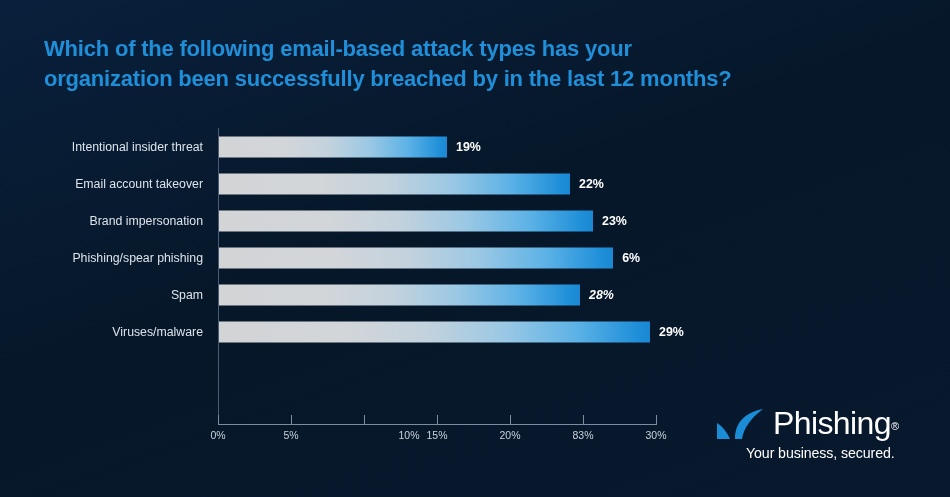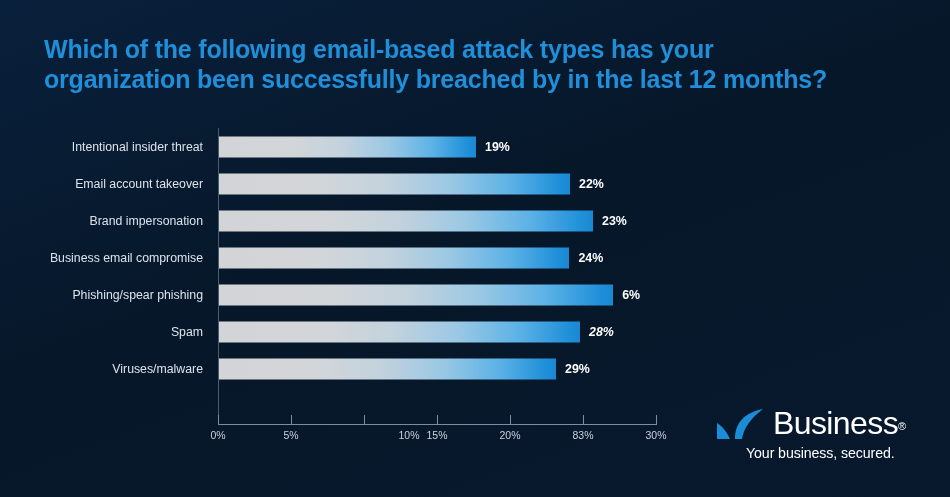--- a/index.html
+++ b/index.html
@@ -24,21 +24,21 @@
 
   
   .title-block {
     position: absolute;
     left: 44px;
     top: 34px;
     width: 890px;
   }
   .title-line {
     color: #1e8fd8;
-    font-size: 25px;
+    font-size: 22px;
     font-weight: bold;
     line-height: 30px;
     letter-spacing: -0.2px;
     white-space: nowrap;
   }
 
   
   .chart {
     position: absolute;
     left: 0;
@@ -174,63 +174,56 @@
 
   <div class="title-block">
     <div class="title-line">Which of the following email-based attack types has your</div>
     <div class="title-line">organization been successfully breached by in the last 12 months?</div>
   </div>
 
   <div class="chart">
     <div class="rows" id="rows">
         <div class="row">
           <div class="cat-label">Intentional insider threat</div>
-          <div class="bar-track" style="width: 257px;">
+          <div class="bar-track" style="width: 228px;">
             <div class="bar"></div>
             <div class="bar-value">19%</div>
           </div>
         </div>
         <div class="row">
           <div class="cat-label">Email account takeover</div>
           <div class="bar-track" style="width: 351px;">
             <div class="bar"></div>
             <div class="bar-value">22%</div>
           </div>
         </div>
         <div class="row">
           <div class="cat-label">Brand impersonation</div>
           <div class="bar-track" style="width: 374px;">
             <div class="bar"></div>
             <div class="bar-value">23%</div>
           </div>
         </div>
         <div class="row">
-          <div class="cat-label">Business email compromise</div>
-          <div class="bar-track" style="width: 350.4px;">
-            <div class="bar"></div>
-            <div class="bar-value">24%</div>
-          </div>
-        </div>
-        <div class="row">
           <div class="cat-label">Phishing/spear phishing</div>
           <div class="bar-track" style="width: 394.2px;">
             <div class="bar"></div>
             <div class="bar-value">6%</div>
           </div>
         </div>
         <div class="row">
           <div class="cat-label">Spam</div>
           <div class="bar-track" style="width: 361px; font-style: italic;">
             <div class="bar"></div>
             <div class="bar-value">28%</div>
           </div>
         </div>
         <div class="row">
           <div class="cat-label">Viruses/malware</div>
-          <div class="bar-track" style="width: 337px;">
+          <div class="bar-track" style="width: 431px;">
             <div class="bar"></div>
             <div class="bar-value">29%</div>
           </div>
         </div>
       </div>
     <div class="axis-vline"></div>
     <div class="axis-hline"></div>
     <div id="ticks">
         <div class="tick" style="left: 218px;"></div>
         <div class="tick-label" style="left: 218px;">0%</div>
@@ -247,17 +240,17 @@
         <div class="tick" style="left: 656px;"></div>
         <div class="tick-label" style="left: 656px;">30%</div>
       </div>
   </div>
 
   <div class="logo">
     <svg class="logo-mark" width="52" height="34" viewBox="0 0 52 34">
       <path d="M1 31 L1 15 C6 18 11 24 14 31 Z" fill="#1b8cd6"></path>
       <path d="M19 31 C19 16 27 5 47 1 C34 11 28 20 26 31 Z" fill="#1b8cd6"></path>
     </svg>
-    <div class="logo-word"><span>Business</span><span class="logo-reg">®</span></div>
+    <div class="logo-word"><span>Phishing</span><span class="logo-reg">®</span></div>
     <div class="logo-tag">Your business, secured.</div>
   </div>
 
 </div>
 
 </body></html>

